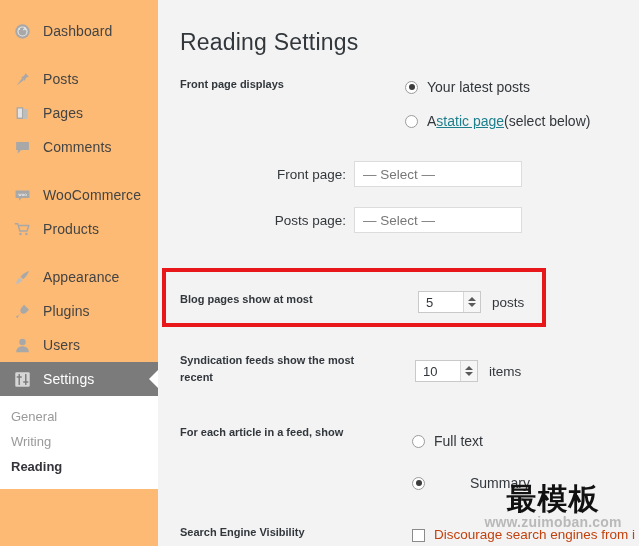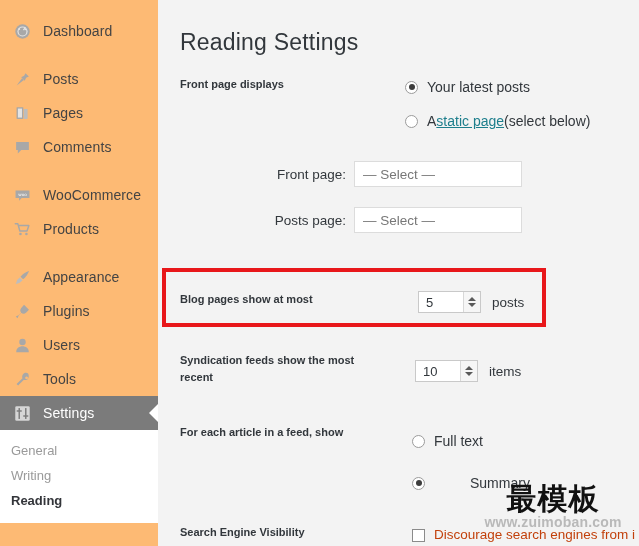--- a/index.html
+++ b/index.html
@@ -394,28 +394,20 @@
     <div class="menu-item">
       <span class="mi-icon">
         <svg width="17" height="17" viewBox="0 0 20 20">
             <circle cx="10" cy="6" r="3.8" fill="#a8a8a8"></circle>
             <path d="M2.6 18 C2.6 13.4 6 11 10 11 C14 11 17.4 13.4 17.4 18 Z" fill="#a8a8a8"></path>
           </svg>
       </span>
       <span class="mi-label">Users</span>
     </div>
 
-    <div class="menu-item">
-      <span class="mi-icon">
-        <svg width="17" height="17" viewBox="0 0 20 20">
-            <path d="M16.6 3 C14.6 1.6 11.8 2 10.4 4 C9.4 5.4 9.4 7.2 10 8.6 L3 15.4 L4.8 17.2 L11.6 10.4 C13 11 14.8 10.8 16 9.6 C17.6 8 17.8 5.4 16.6 3 Z M14.8 6.4 A1.7 1.7 0 1 1 14.78 6.4 Z" fill="#a8a8a8"></path>
-          </svg>
-      </span>
-      <span class="mi-label">Tools</span>
-    </div>
 
     <div class="menu-item active">
       <span class="mi-icon">
         <svg width="17" height="17" viewBox="0 0 20 20">
             <rect x="1.5" y="1.5" width="17" height="17" rx="1.5" fill="#d6d6d6"></rect>
             <rect x="5.3" y="3.6" width="1.7" height="12.8" fill="#7b7b7b"></rect>
             <rect x="13" y="3.6" width="1.7" height="12.8" fill="#7b7b7b"></rect>
             <rect x="3.2" y="6.2" width="5.9" height="1.7" fill="#7b7b7b"></rect>
             <rect x="10.9" y="12.1" width="5.9" height="1.7" fill="#7b7b7b"></rect>
           </svg>

